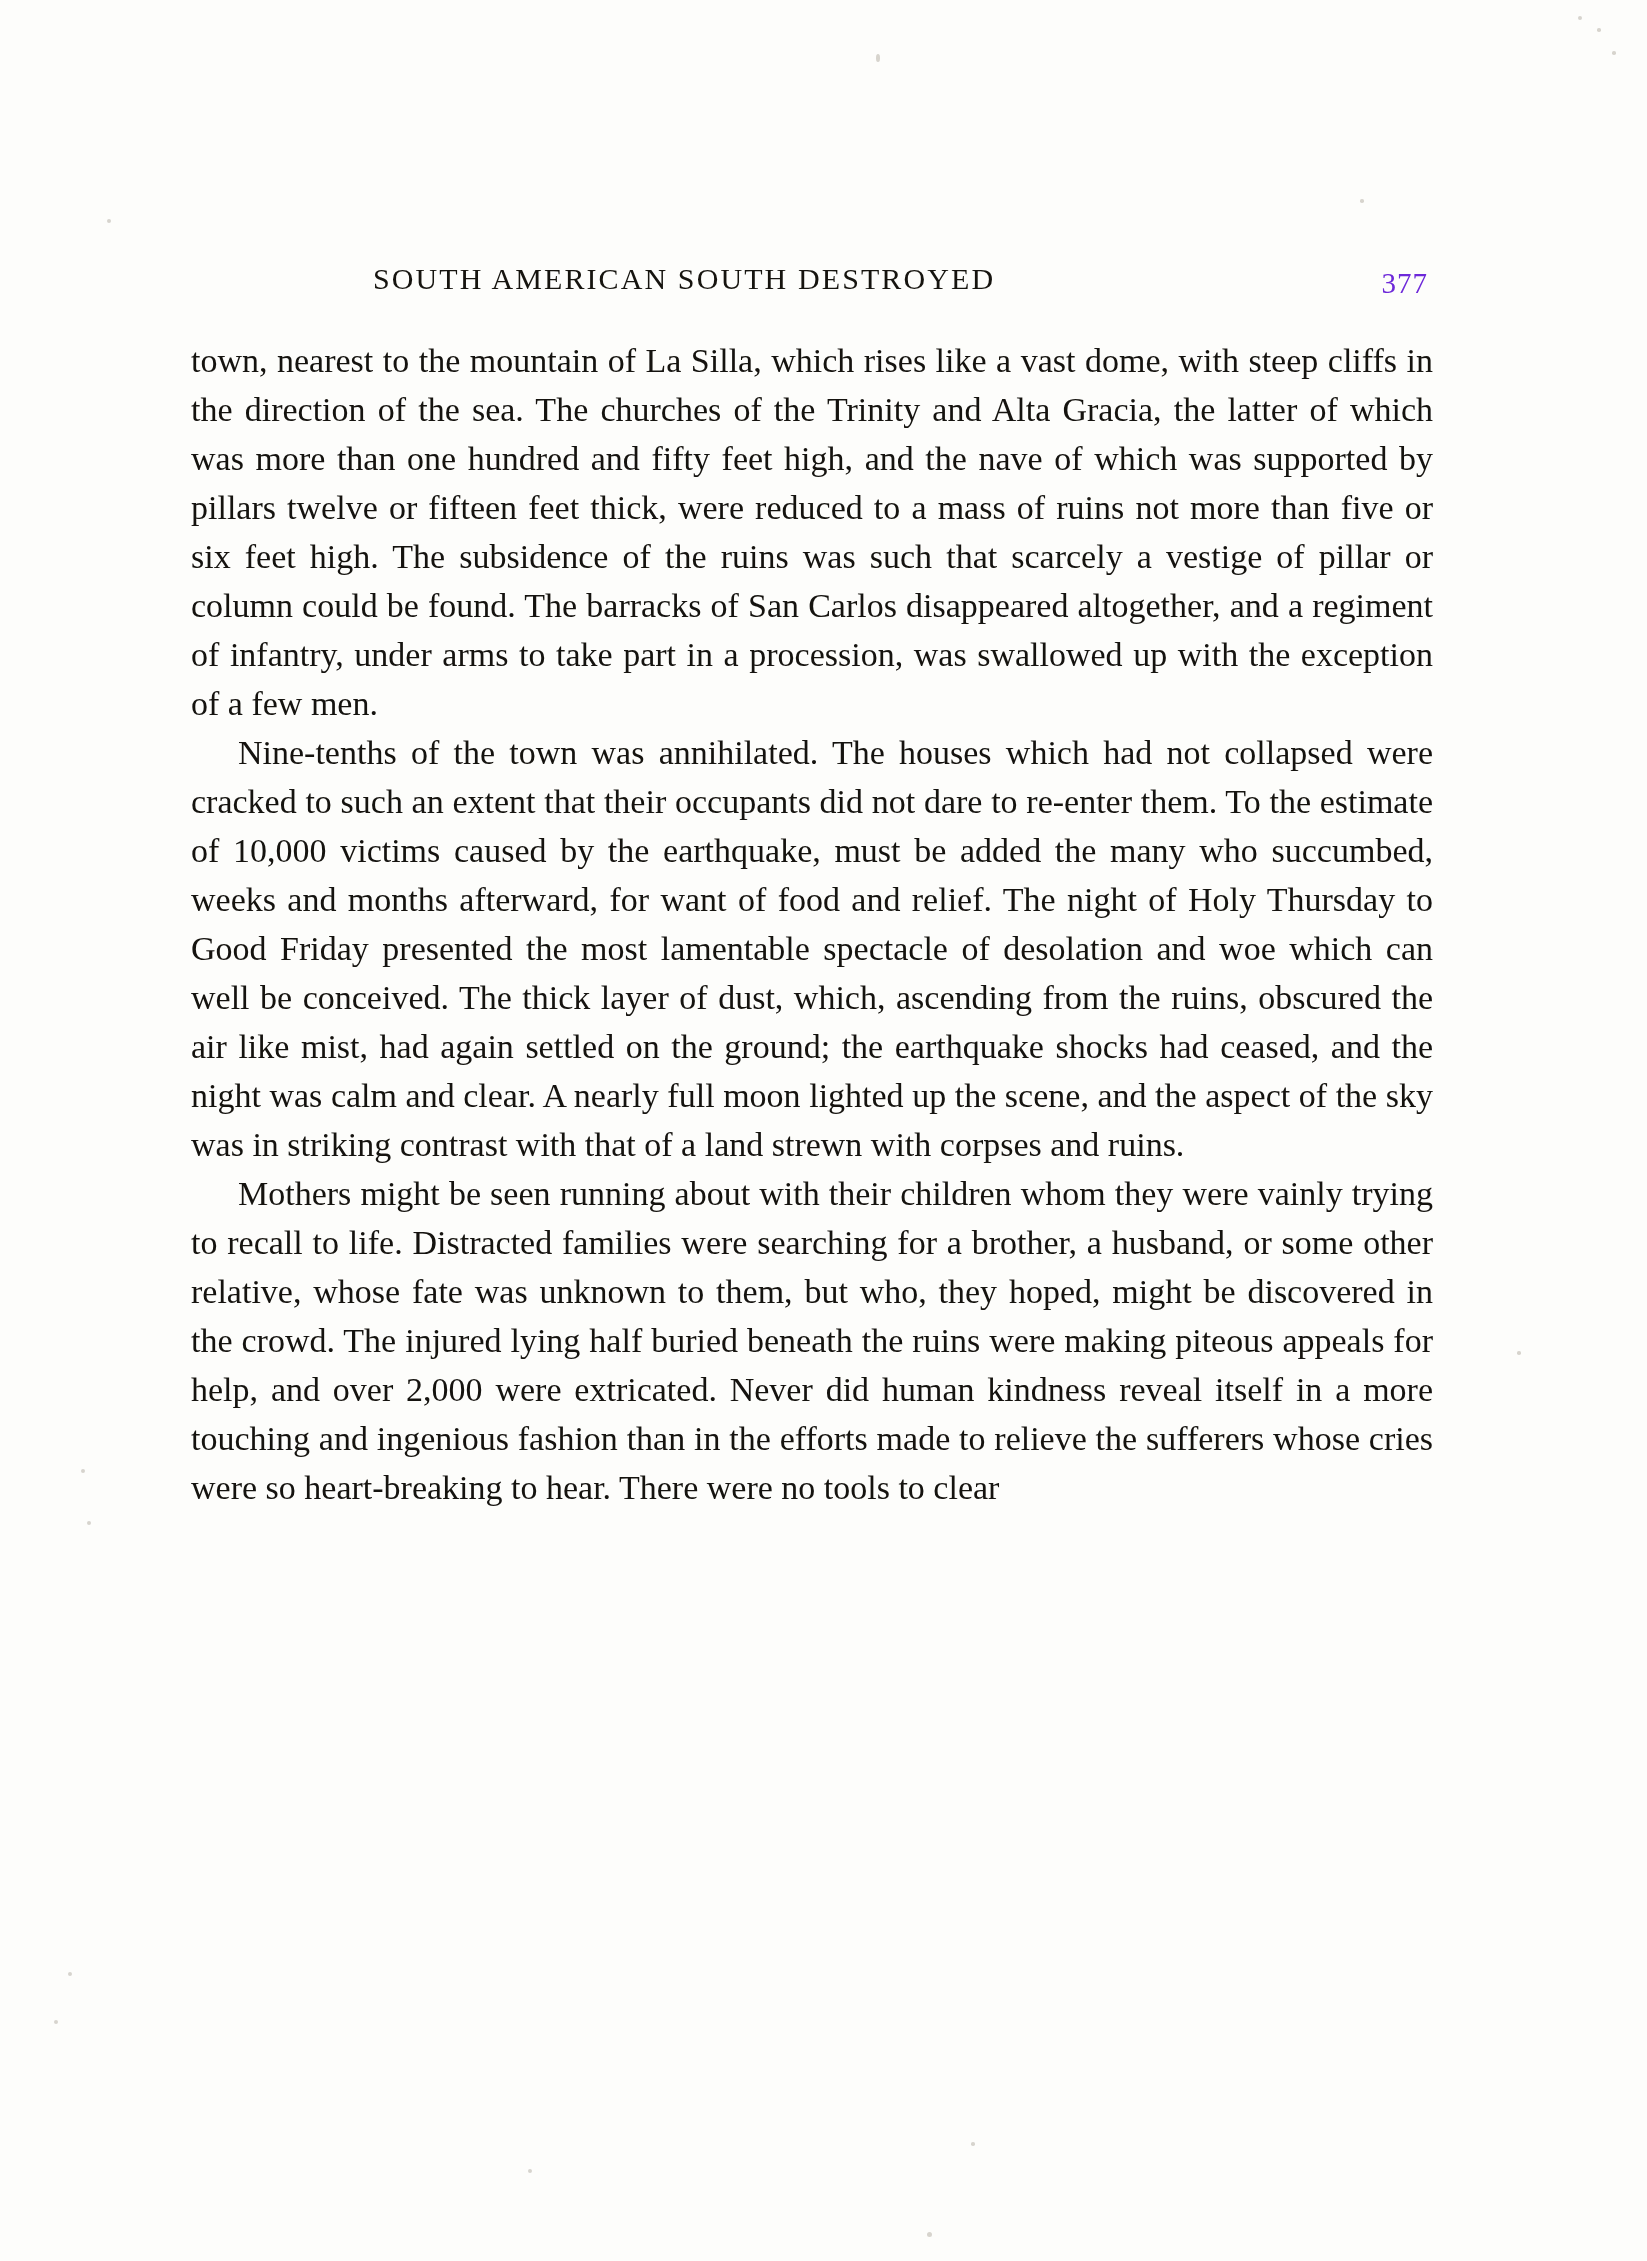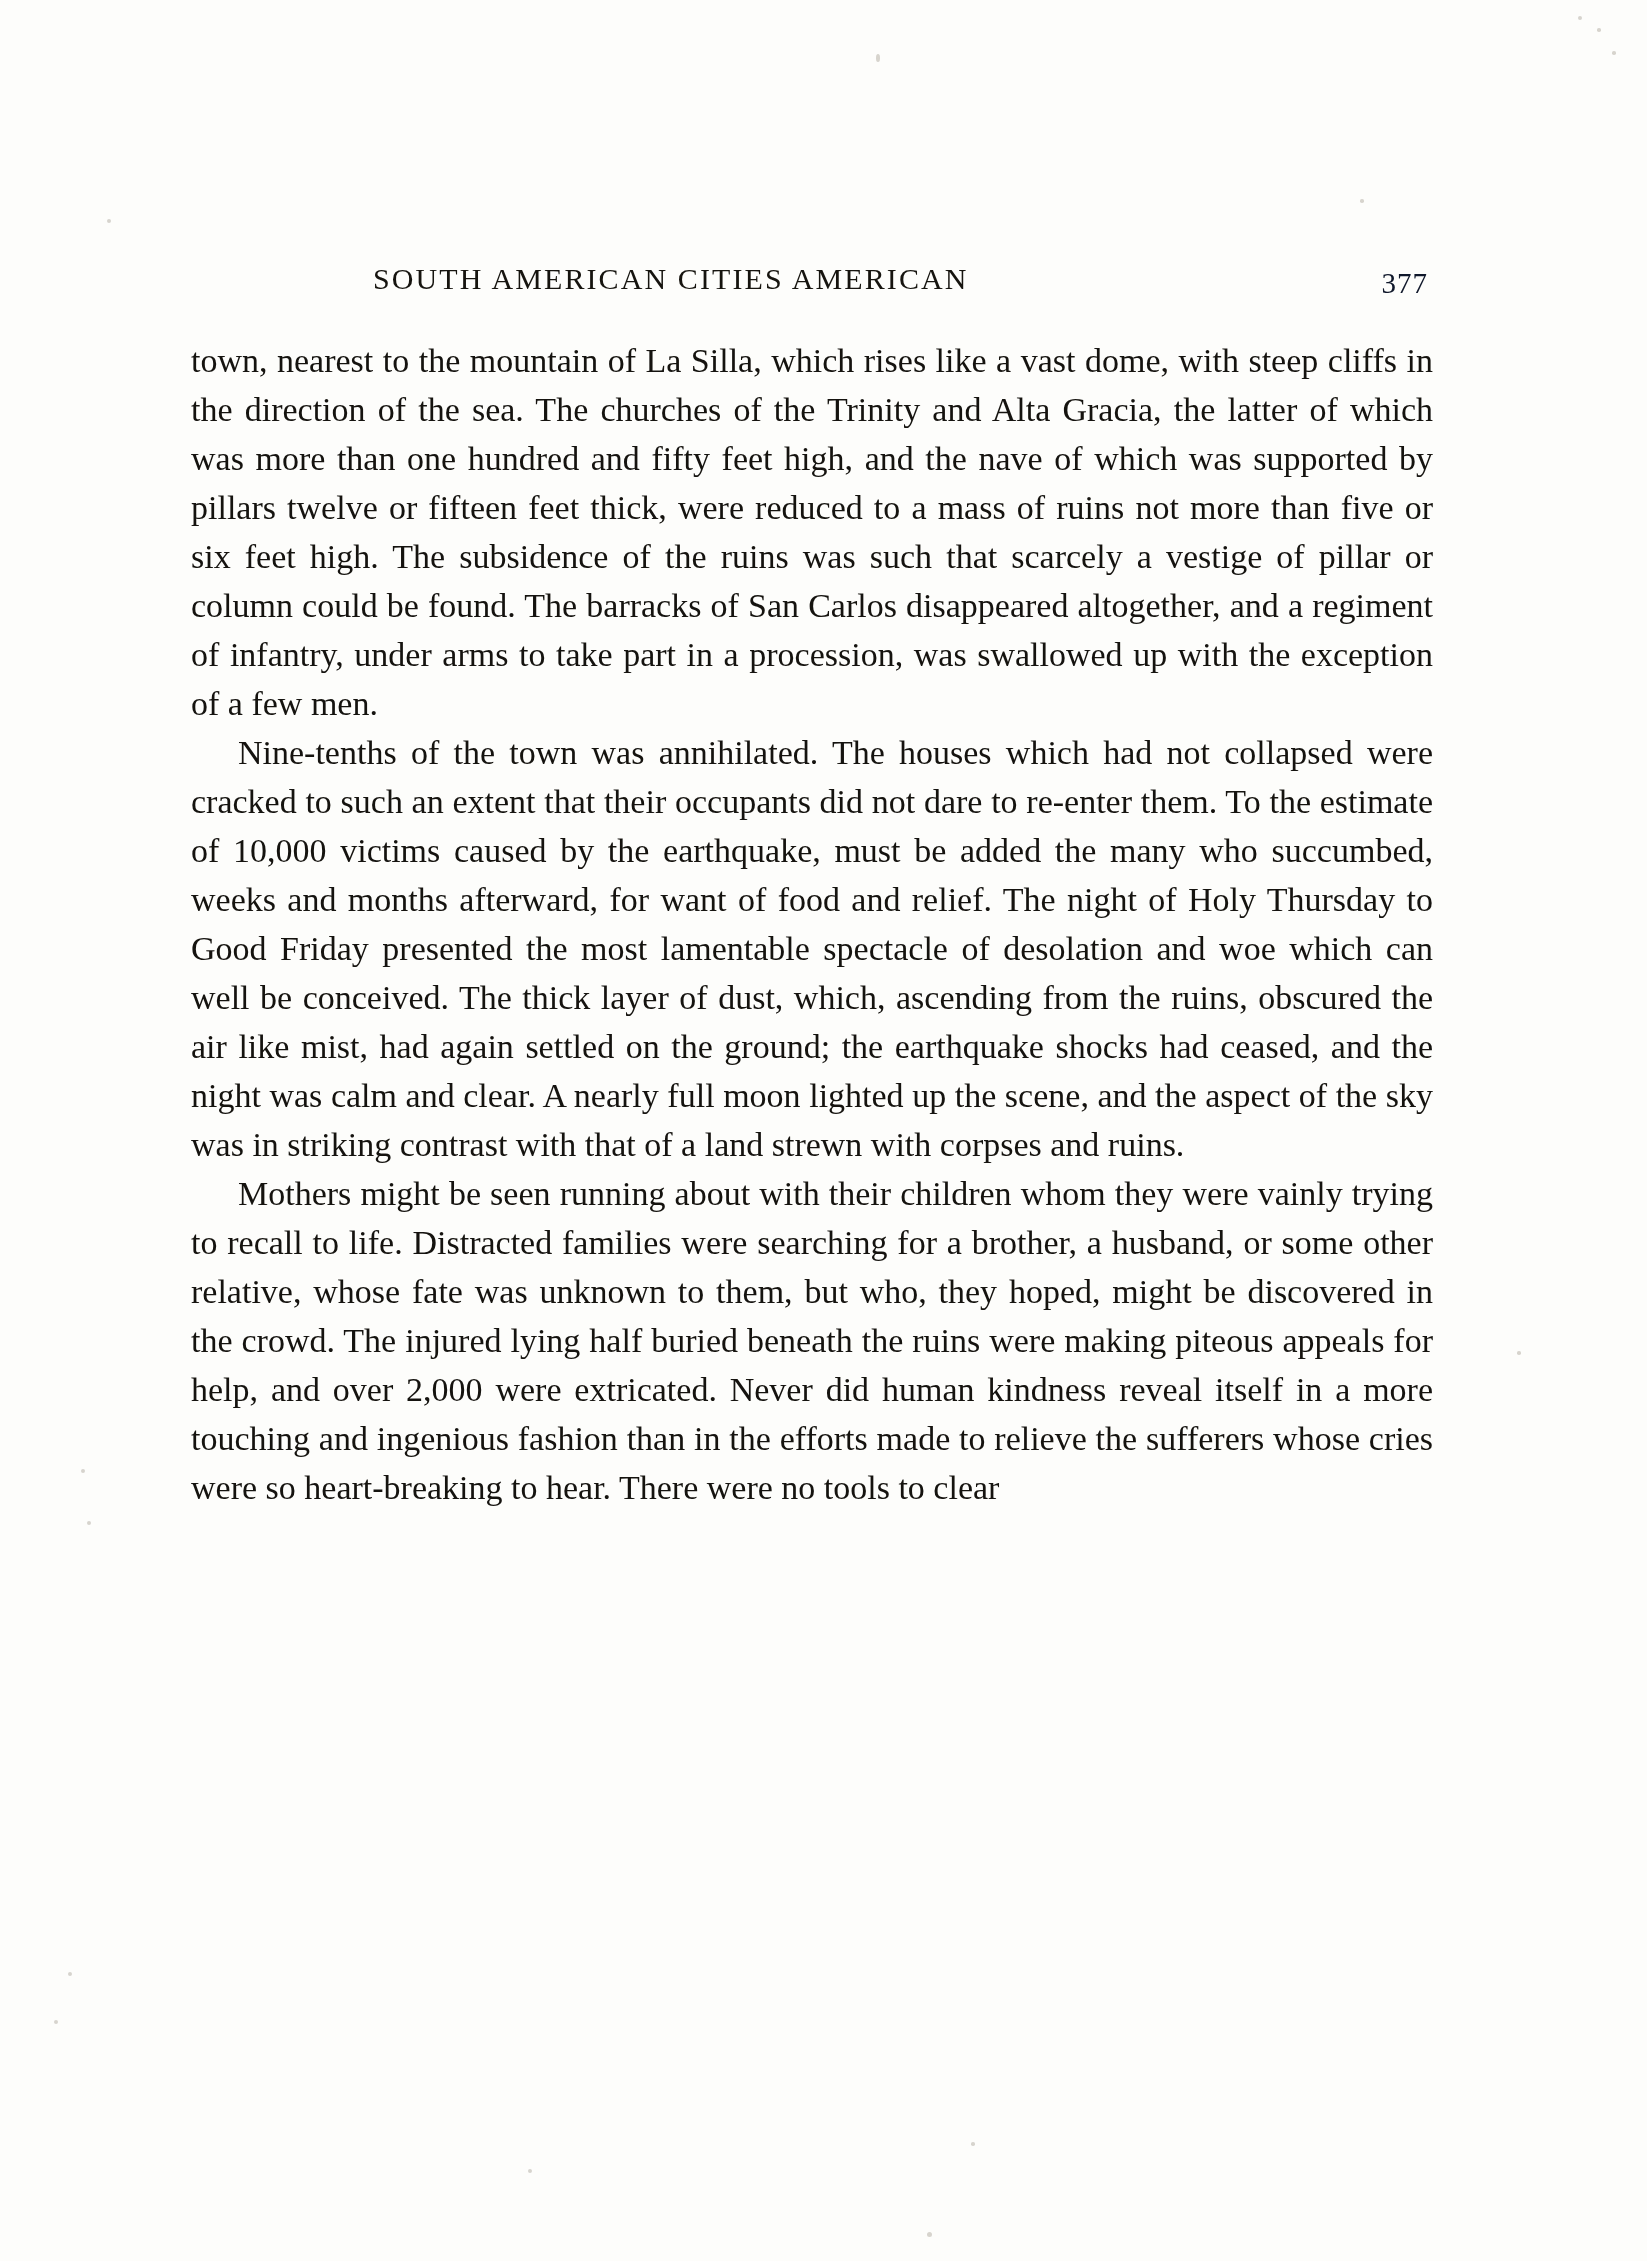--- a/index.html
+++ b/index.html
@@ -49,21 +49,21 @@
     color: #16140f;
     margin-left: 182px;
     white-space: nowrap;
     font-weight: normal;
   }
   .header-page {
     position: absolute;
     right: 5.2px;
     bottom: -3.5px;
     font-size: 29px;
-    color: #0f172a;
+    color: #6d28d9;
     letter-spacing: 0.9px;
   }
   .body-text {
     font-size: 34px;
     line-height: 49px;
     text-align: justify;
     text-justify: inter-word;
     color: #15130f;
   }
   .body-text p {
@@ -90,21 +90,21 @@
   <div class="speck" style="left:68px; top:1972px; width:4.4px; height:4.4px;"></div>
   <div class="speck" style="left:54px; top:2020px; width:4.4px; height:4.4px;"></div>
   <div class="speck" style="left:528px; top:2169px; width:4.4px; height:4.4px;"></div>
   <div class="speck" style="left:927px; top:2232px; width:5.2px; height:5.2px;"></div>
   <div class="speck" style="left:971px; top:2142px; width:3.5px; height:3.5px;"></div>
   <div class="speck" style="left:1517px; top:1351px; width:3.5px; height:3.5px;"></div>
 
   <div class="content">
 
     <div class="header">
-      <div class="header-title">SOUTH  AMERICAN  CITIES  AMERICAN</div>
+      <div class="header-title">SOUTH  AMERICAN  SOUTH  DESTROYED</div>
       <div class="header-page">377</div>
     </div>
 
     <div class="body-text">
       <p>town, nearest to the mountain of La Silla, which rises like a vast dome, with steep cliffs in the direction of the sea.  The churches of the Trinity and Alta Gracia, the latter of which was more than one hundred and fifty feet high, and the nave of which was supported by pillars twelve or fifteen feet thick, were reduced to a mass of ruins not more than five or six feet high.  The subsidence of the ruins was such that scarcely a vestige of pillar or column could be found.  The barracks of San Carlos disappeared altogether, and a regiment of infantry, under arms to take part in a procession, was swallowed up with the exception of a few men.</p>
       <p class="indent">Nine-tenths of the town was annihilated.  The houses which had not collapsed were cracked to such an extent that their occupants did not dare to re-enter them.  To the estimate of 10,000 victims caused by the earthquake, must be added the many who succumbed, weeks and months afterward, for want of food and relief.  The night of Holy Thursday to Good Friday presented the most lamentable spectacle of desolation and woe which can well be conceived.  The thick layer of dust, which, ascending from the ruins, obscured the air like mist, had again settled on the ground; the earthquake shocks had ceased, and the night was calm and clear.  A nearly full moon lighted up the scene, and the aspect of the sky was in striking contrast with that of a land strewn with corpses and ruins.</p>
       <p class="indent">Mothers might be seen running about with their children whom they were vainly trying to recall to life.  Distracted families were searching for a brother, a husband, or some other relative, whose fate was unknown to them, but who, they hoped, might be discovered in the crowd.  The injured lying half buried beneath the ruins were making piteous appeals for help, and over 2,000 were extricated.  Never did human kindness reveal itself in a more touching and ingenious fashion than in the efforts made to relieve the sufferers whose cries were so heart-breaking to hear.  There were no tools to clear</p>
     </div>
 
   </div>

